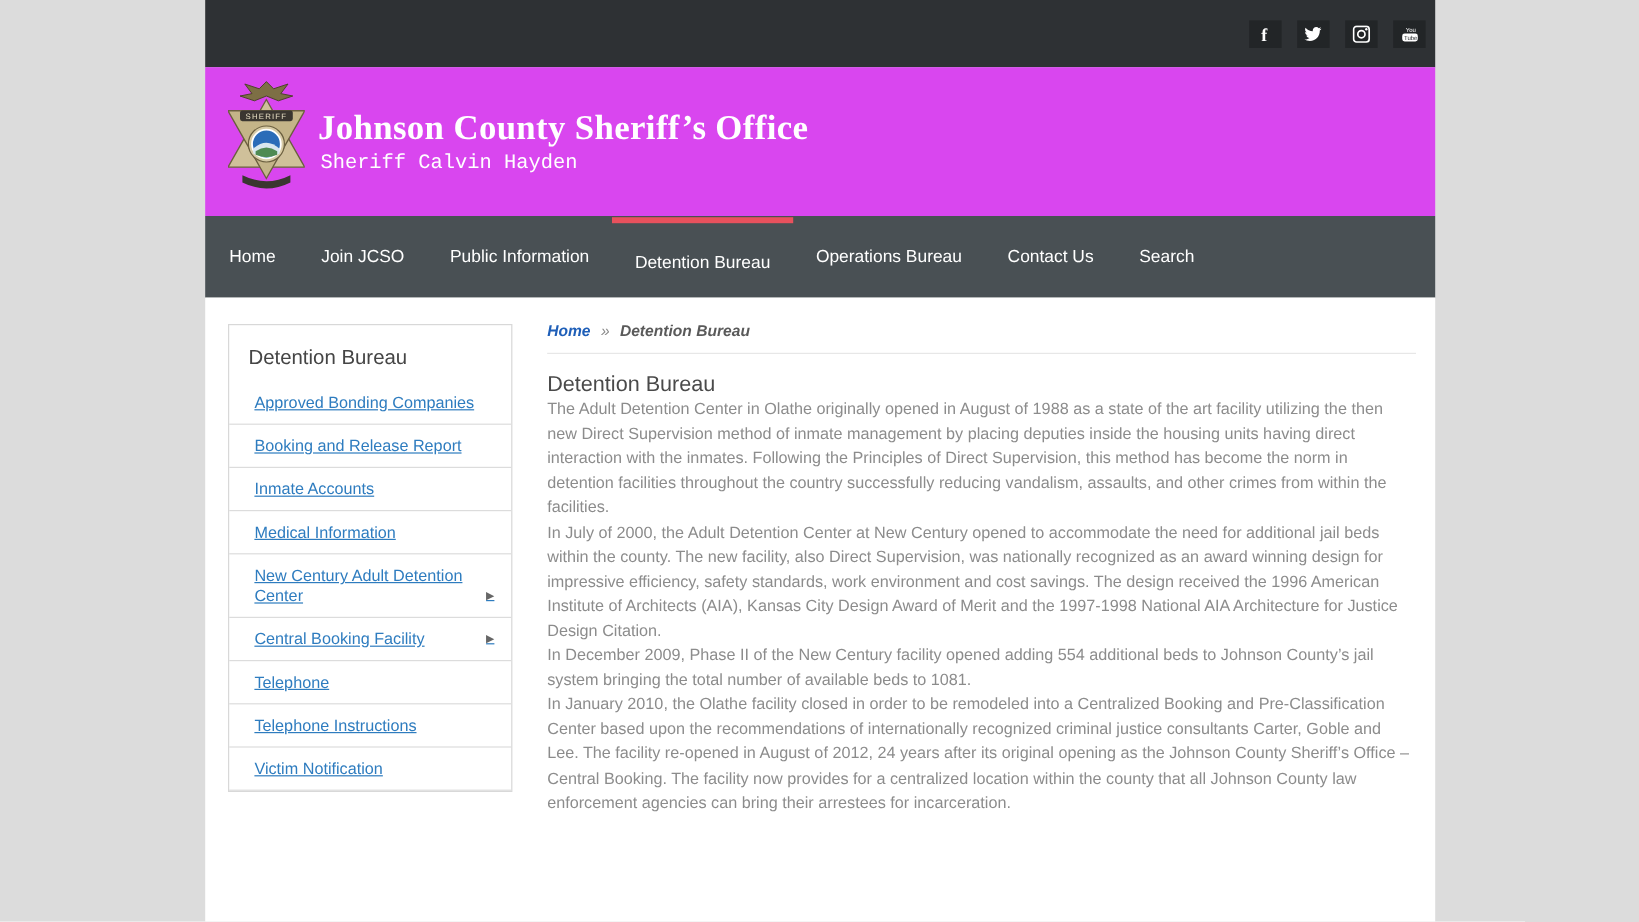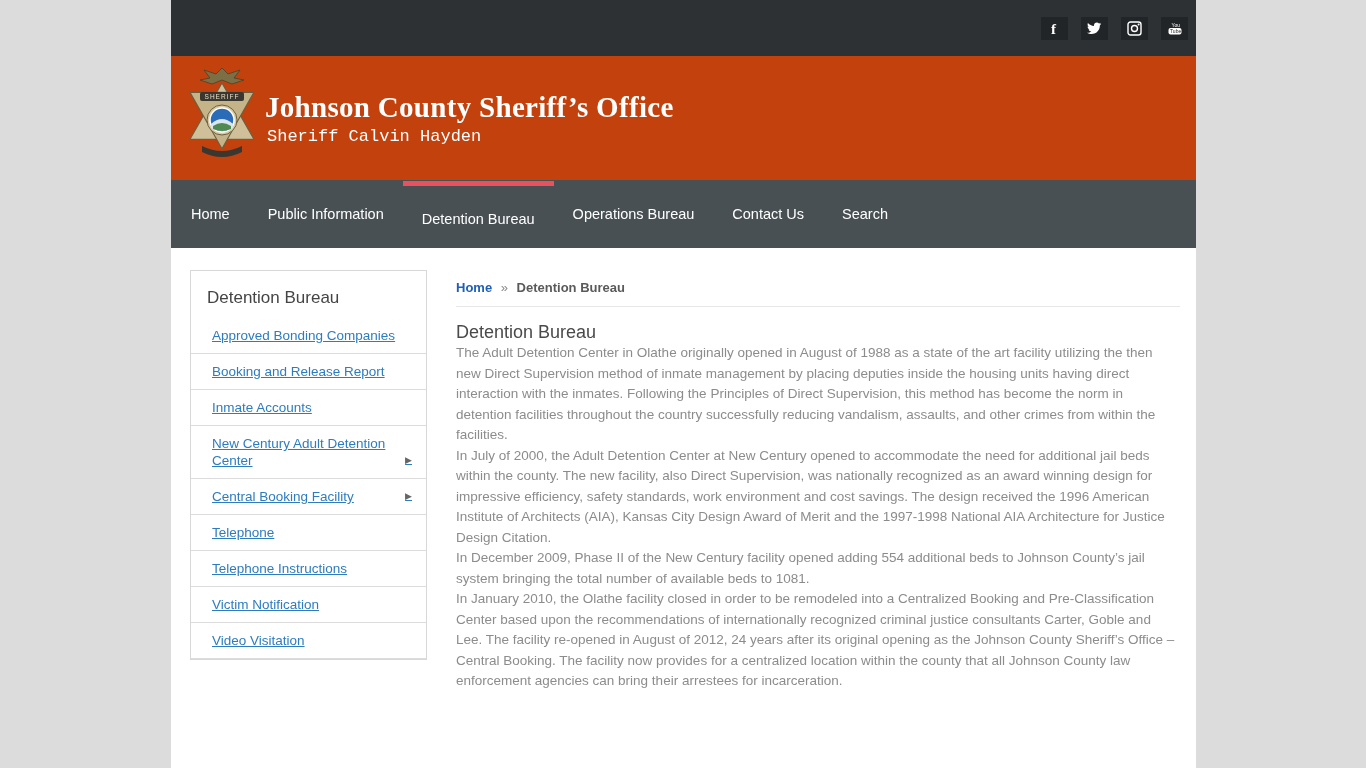--- a/index.html
+++ b/index.html
@@ -18,21 +18,21 @@
   }
   .social-btn {
     width: 27px; height: 23px; background: #222527;
     display: flex; align-items: center; justify-content: center;
     cursor: pointer;
   }
   .social-btn svg { display: block; }
 
   
   .header {
-    height: 124px; background: #c2410c; position: relative;
+    height: 124px; background: #d946ef; position: relative;
     display: flex; align-items: center;
   }
   .badge { position: absolute; left: 19px; top: 10px; }
   .header-text { margin-left: 94px; color: #ffffff; }
   .header-title {
     font-family: "Liberation Serif", serif;
     font-size: 29px; font-weight: bold; letter-spacing: 0.3px;
   }
   .header-subtitle {
     font-family: Liberation Mono, monospace;
@@ -77,21 +77,21 @@
     border-bottom: 1px solid #dcdcdc;
     color: #2e7cbf; font-size: 13.5px; line-height: 17px;
     cursor: pointer;
     text-decoration: underline;
   }
   .sidebar-item .arrow { color: #666; font-size: 9px; margin-left: 8px; flex: 0 0 auto; }
 
   
   .main { margin-left: 285px; width: 724px; padding-bottom: 30px; }
   .breadcrumb {
-    padding-top: 32px; font-size: 13px; font-weight: bold; color: #6d6d6d;
+    padding-top: 20px; font-size: 13px; font-weight: bold; color: #6d6d6d; font-style: italic;
   }
   .breadcrumb .crumb-home { color: #1f5fb8; text-decoration: none; cursor: pointer; }
   .breadcrumb .sep { color: #8a8a8a; margin: 0 5px; font-weight: normal; }
   .breadcrumb .current { color: #5a5a5a; }
   .crumb-rule { border: none; border-top: 1px solid #e7e7e7; margin-top: 11px; }
   .page-title {
     font-size: 18px; font-weight: normal; color: #4a4a4a; margin-top: 15px;
   }
   .main p {
     color: #8c8c8c; font-size: 13.5px; line-height: 20.5px; 
@@ -158,20 +158,21 @@
       </svg>
     </div>
     <div class="header-text">
       <div class="header-title">Johnson County Sheriff’s Office</div>
       <div class="header-subtitle">Sheriff Calvin Hayden</div>
     </div>
   </div>
 
   <nav class="navbar">
     <a class="nav-item">Home</a>
+    <a class="nav-item">Join JCSO</a>
     <a class="nav-item">Public Information</a>
     <a class="nav-item active">Detention Bureau</a>
     <a class="nav-item">Operations Bureau</a>
     <a class="nav-item">Contact Us</a>
     <a class="nav-item">Search</a>
   </nav>
 
   <div class="content">
 
     <aside class="sidebar">
@@ -180,38 +181,38 @@
         <li class="sidebar-item">
             <span>Approved Bonding Companies</span>
           </li>
         <li class="sidebar-item">
             <span>Booking and Release Report</span>
           </li>
         <li class="sidebar-item">
             <span>Inmate Accounts</span>
           </li>
         <li class="sidebar-item">
+            <span>Medical Information</span>
+          </li>
+        <li class="sidebar-item">
           <span>New Century Adult Detention Center</span>
           <span class="arrow">▶</span>
         </li>
         <li class="sidebar-item">
           <span>Central Booking Facility</span>
           <span class="arrow">▶</span>
         </li>
         <li class="sidebar-item">
             <span>Telephone</span>
           </li>
         <li class="sidebar-item">
             <span>Telephone Instructions</span>
           </li>
         <li class="sidebar-item">
             <span>Victim Notification</span>
-          </li>
-        <li class="sidebar-item">
-            <span>Video Visitation</span>
           </li>
       </ul>
     </aside>
 
     <main class="main">
       <div class="breadcrumb">
         <a class="crumb-home">Home</a>
         <span class="sep">»</span>
         <span class="current">Detention Bureau</span>
       </div>

